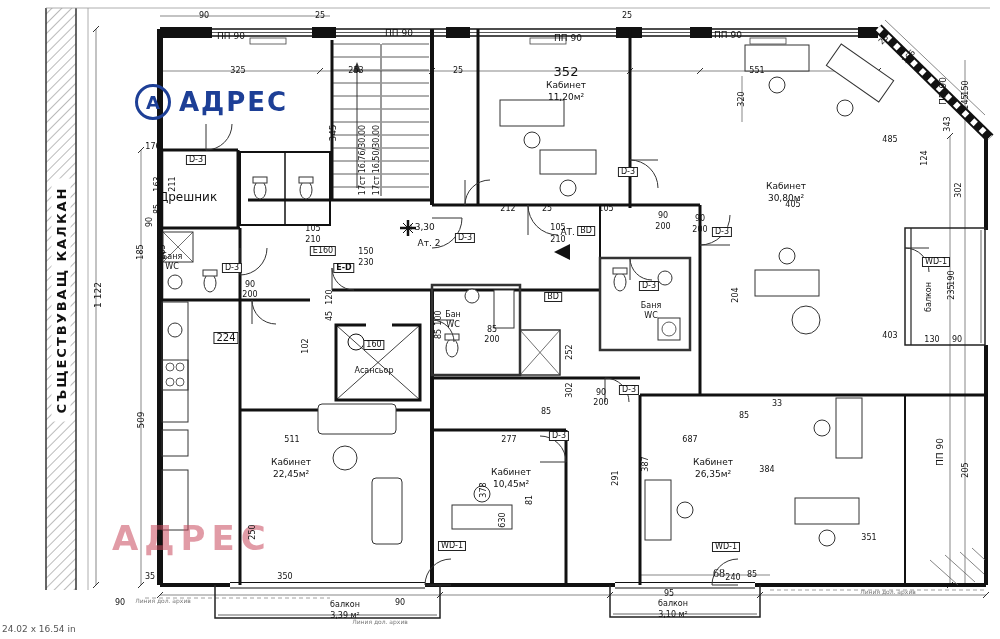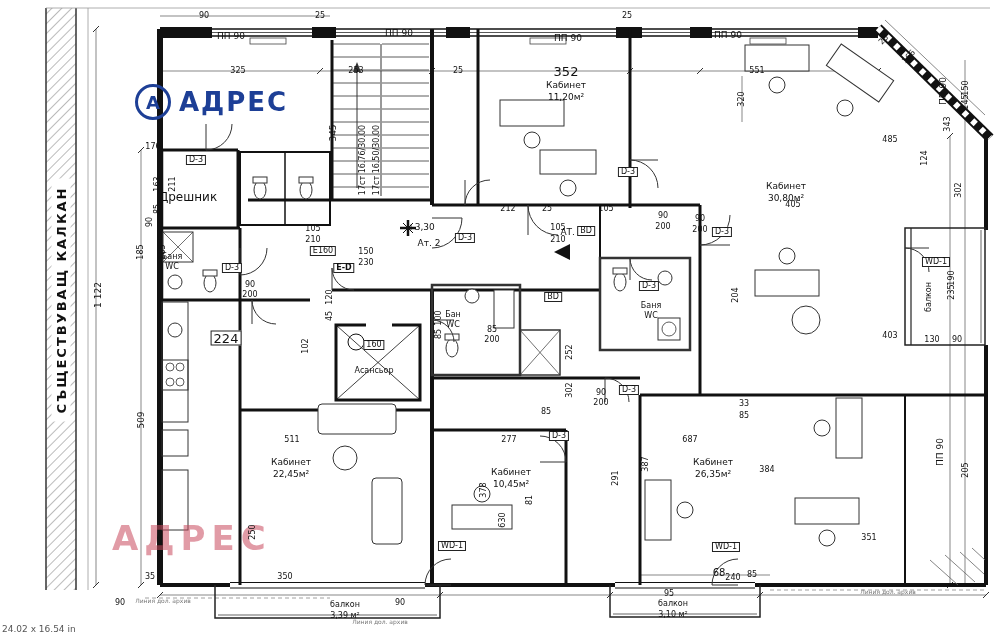--- a/index.html
+++ b/index.html
@@ -344,21 +344,21 @@
       <span class="ann" style="left: 150px; top: 222px; font-size: 8px; transform: translate(-50%, -50%) rotate(-90deg);">90</span>
       <span class="ann" style="left: 141px; top: 252px; font-size: 8px; transform: translate(-50%, -50%) rotate(-90deg);">185</span>
       <span class="ann" style="left: 163px; top: 252px; font-size: 8px; transform: translate(-50%, -50%) rotate(-90deg);">185</span>
       <span class="ann" style="left: 188px; top: 197px; font-size: 12px;">Дрешник</span>
       <span class="ann box" style="left: 196px; top: 160px; font-size: 8px;">D-3</span>
       <span class="ann" style="left: 172px; top: 257px; font-size: 8px;">Баня</span>
       <span class="ann" style="left: 172px; top: 267px; font-size: 8px;">WC</span>
       <span class="ann box" style="left: 232px; top: 268px; font-size: 8px;">D-3</span>
       <span class="ann" style="left: 250px; top: 285px; font-size: 8px;">90</span>
       <span class="ann" style="left: 250px; top: 295px; font-size: 8px;">200</span>
-      <span class="ann box" style="left: 226px; top: 338px; font-size: 13px;">224</span>
+      <span class="ann box" style="left: 226px; top: 338px; font-size: 10px;">224</span>
       <span class="ann" style="left: 306px; top: 346px; font-size: 8px; transform: translate(-50%, -50%) rotate(-90deg);">102</span>
       <span class="ann" style="left: 141px; top: 420px; font-size: 9px; transform: translate(-50%, -50%) rotate(-90deg);">509</span>
       <span class="ann" style="left: 292px; top: 440px; font-size: 8px;">511</span>
       <span class="ann" style="left: 253px; top: 532px; font-size: 8px; transform: translate(-50%, -50%) rotate(-90deg);">250</span>
       <span class="ann" style="left: 285px; top: 577px; font-size: 8px;">350</span>
       <span class="ann" style="left: 150px; top: 577px; font-size: 8px;">35</span>
       <span class="ann" style="left: 120px; top: 603px; font-size: 8px;">90</span>
       <span class="ann" style="left: 333px; top: 133px; font-size: 9px; transform: translate(-50%, -50%) rotate(-90deg);">345</span>
       <span class="ann" style="left: 363px; top: 160px; font-size: 8px; transform: translate(-50%, -50%) rotate(-90deg);">17ст 16.76/30.00</span>
       <span class="ann" style="left: 377px; top: 160px; font-size: 8px; transform: translate(-50%, -50%) rotate(-90deg);">17ст 16.50/30.00</span>
@@ -414,42 +414,42 @@
       <span class="ann" style="left: 890px; top: 336px; font-size: 8px;">403</span>
       <span class="ann" style="left: 932px; top: 340px; font-size: 8px;">130</span>
       <span class="ann" style="left: 957px; top: 340px; font-size: 8px;">90</span>
       <span class="ann" style="left: 566px; top: 85px; font-size: 9px;">Кабинет</span>
       <span class="ann" style="left: 566px; top: 97px; font-size: 9px;">11,20м²</span>
       <span class="ann" style="left: 546px; top: 412px; font-size: 8px;">85</span>
       <span class="ann" style="left: 601px; top: 393px; font-size: 8px;">90</span>
       <span class="ann" style="left: 601px; top: 403px; font-size: 8px;">200</span>
       <span class="ann box" style="left: 559px; top: 436px; font-size: 8px;">D-3</span>
       <span class="ann box" style="left: 629px; top: 390px; font-size: 8px;">D-3</span>
-      <span class="ann" style="left: 744px; top: 404px; font-size: 8px;">33</span>
+      <span class="ann" style="left: 777px; top: 404px; font-size: 8px;">33</span>
       <span class="ann" style="left: 744px; top: 416px; font-size: 8px;">85</span>
       <span class="ann" style="left: 291px; top: 462px; font-size: 9px;">Кабинет</span>
       <span class="ann" style="left: 291px; top: 474px; font-size: 9px;">22,45м²</span>
       <span class="ann" style="left: 511px; top: 472px; font-size: 9px;">Кабинет</span>
       <span class="ann" style="left: 511px; top: 484px; font-size: 9px;">10,45м²</span>
       <span class="ann" style="left: 713px; top: 462px; font-size: 9px;">Кабинет</span>
       <span class="ann" style="left: 713px; top: 474px; font-size: 9px;">26,35м²</span>
       <span class="ann" style="left: 509px; top: 440px; font-size: 8px;">277</span>
       <span class="ann" style="left: 484px; top: 490px; font-size: 8px; transform: translate(-50%, -50%) rotate(-90deg);">378</span>
       <span class="ann" style="left: 503px; top: 520px; font-size: 8px; transform: translate(-50%, -50%) rotate(-90deg);">630</span>
       <span class="ann" style="left: 530px; top: 500px; font-size: 8px; transform: translate(-50%, -50%) rotate(-90deg);">81</span>
       <span class="ann" style="left: 616px; top: 478px; font-size: 8px; transform: translate(-50%, -50%) rotate(-90deg);">291</span>
       <span class="ann" style="left: 646px; top: 464px; font-size: 8px; transform: translate(-50%, -50%) rotate(-90deg);">387</span>
       <span class="ann" style="left: 690px; top: 440px; font-size: 8px;">687</span>
       <span class="ann" style="left: 767px; top: 470px; font-size: 8px;">384</span>
       <span class="ann" style="left: 940px; top: 452px; font-size: 9px; transform: translate(-50%, -50%) rotate(-90deg);">ПП 90</span>
       <span class="ann" style="left: 966px; top: 470px; font-size: 8px; transform: translate(-50%, -50%) rotate(-90deg);">205</span>
       <span class="ann" style="left: 869px; top: 538px; font-size: 8px;">351</span>
       <span class="ann box" style="left: 452px; top: 546px; font-size: 8px;">WD-1</span>
       <span class="ann box" style="left: 726px; top: 547px; font-size: 8px;">WD-1</span>
-      <span class="ann" style="left: 719px; top: 573px; font-size: 10px;">68</span>
+      <span class="ann" style="left: 719px; top: 573px; font-size: 12px; font-family: Liberation Serif, serif;">68</span>
       <span class="ann" style="left: 733px; top: 578px; font-size: 8px;">240</span>
       <span class="ann" style="left: 752px; top: 575px; font-size: 8px;">85</span>
       <span class="ann" style="left: 669px; top: 594px; font-size: 8px;">95</span>
       <span class="ann" style="left: 400px; top: 603px; font-size: 8px;">90</span>
       <span class="ann" style="left: 345px; top: 605px; font-size: 8px;">балкон</span>
       <span class="ann" style="left: 345px; top: 616px; font-size: 8px;">3,39 м²</span>
       <span class="ann" style="left: 673px; top: 604px; font-size: 8px;">балкон</span>
       <span class="ann" style="left: 673px; top: 615px; font-size: 8px;">3,10 м²</span>
       <span class="ann" style="left: 163px; top: 601px; font-size: 6px; color: rgb(119, 119, 119);">Линия дол. архив</span>
       <span class="ann" style="left: 380px; top: 622px; font-size: 6px; color: rgb(119, 119, 119);">Линия дол. архив</span>

